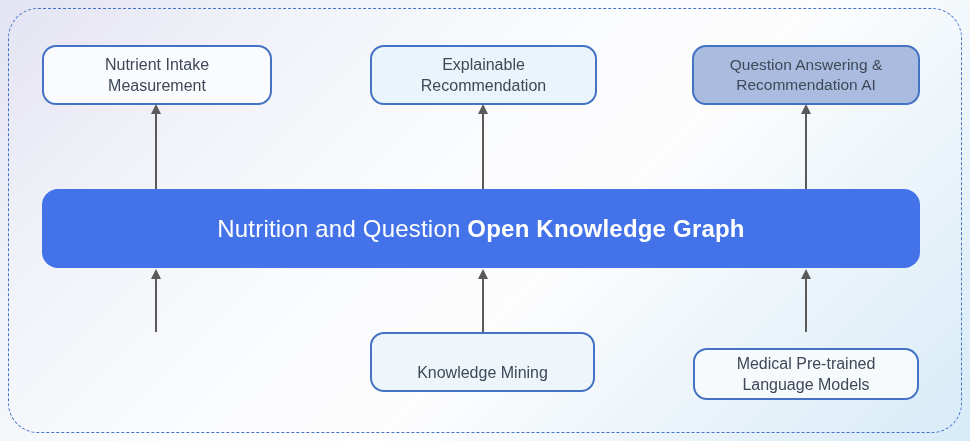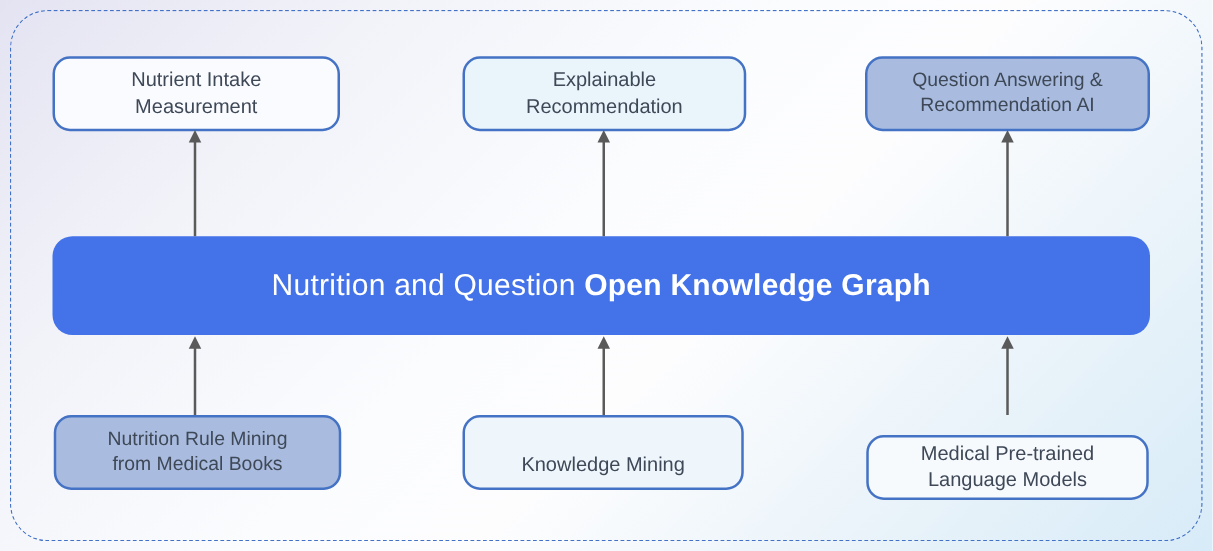--- a/index.html
+++ b/index.html
@@ -101,26 +101,20 @@
       <span>Recommendation AI</span>
     </div>
   </div>
 
   <div class="banner">
     <div>
       <span>Nutrition and Question </span><span class="bold">Open Knowledge Graph</span>
     </div>
   </div>
 
-  <div class="node n4 small fill-steel">
-    <div>
-      <span>Nutrition Rule Mining</span><br>
-      <span>from Medical Books</span>
-    </div>
-  </div>
 
   <div class="node n5 fill-cyan2">
     <div>
       <br>
       <span>Knowledge Mining</span>
     </div>
   </div>
 
   <div class="node n6 fill-white2">
     <div>

